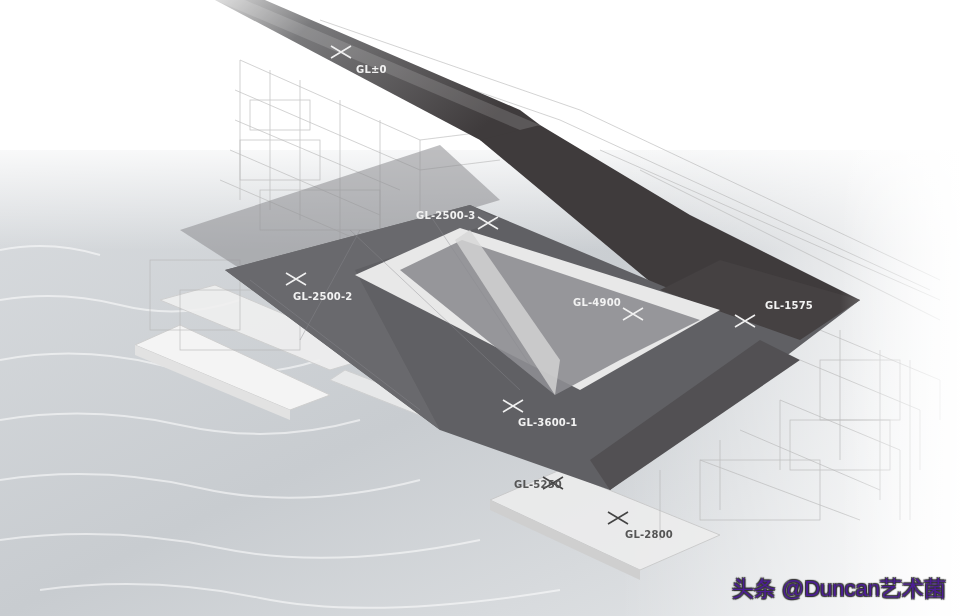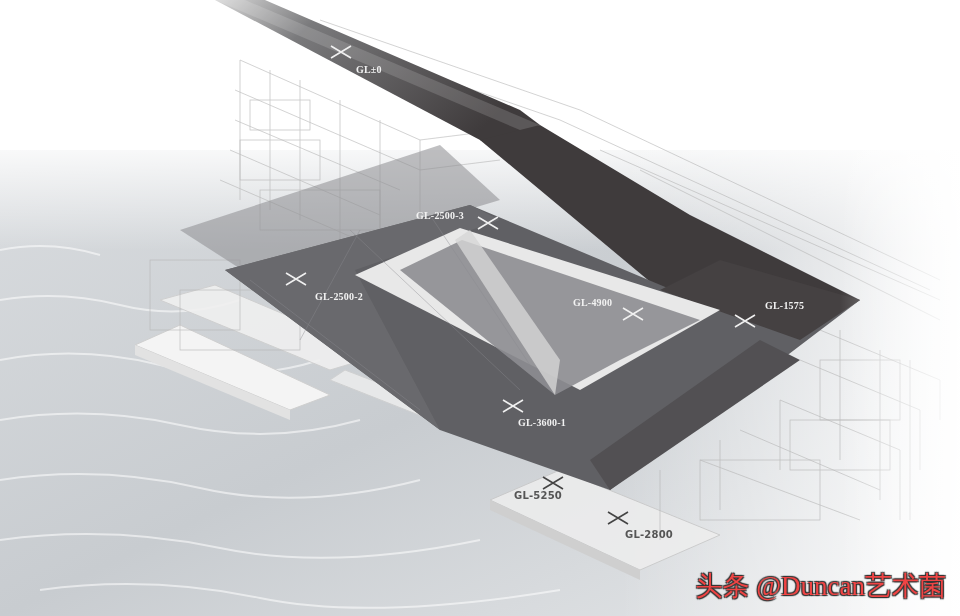--- a/index.html
+++ b/index.html
@@ -1,23 +1,23 @@
 <!DOCTYPE html>
 <html><head>
 <meta charset="utf-8">
 <style>
   html, body { margin: 0; padding: 0; }
   body { width: 960px; height: 616px; overflow: hidden; background: #ffffff; font-family: "Liberation Sans", sans-serif; }
   .canvas { position: relative; width: 960px; height: 616px; overflow: hidden; background: #ffffff; }
   svg.scene { position: absolute; left: 0; top: 0; }
   .label { position: absolute; font-family: "DejaVu Sans", sans-serif; font-weight: bold; font-size: 10px; letter-spacing: 0.2px; white-space: nowrap; }
-  .label.light { color: #f2f2f2; font-family: Liberation Serif, serif; }
+  .label.light { color: #f2f2f2; }
   .label.dark { color: #555555; }
   .mark { position: absolute; width: 24px; height: 14px; }
-  .watermark { position: absolute; right: 14px; bottom: 12px; font-family: Liberation Serif, serif; font-size: 27px; color: #ef4444; text-shadow: 1px 1px 1px #333, -1px -1px 1px #333, 1px -1px 1px #333, -1px 1px 1px #333; }
+  .watermark { position: absolute; right: 14px; bottom: 12px; font-family: Liberation Sans, sans-serif; font-size: 22px; color: #4c1d95; text-shadow: 1px 1px 1px #333, -1px -1px 1px #333, 1px -1px 1px #333, -1px 1px 1px #333; }
 </style>
 </head>
 <body>
 
 <div class="canvas">
   <svg class="scene" width="960" height="616" viewBox="0 0 960 616">
     <defs>
       <linearGradient id="waterGrad" x1="0" y1="0" x2="1" y2="1">
         <stop offset="0" stop-color="#d9dcdf"></stop>
         <stop offset="0.5" stop-color="#c8ccd0"></stop>
@@ -140,41 +140,41 @@
   <div class="label light" style="left:356px;top:64px">GL±0</div>
 
   <svg class="mark" style="left:476px;top:216px" viewBox="0 0 24 14">
       <path d="M2 1 L22 13 M22 1 L2 13" stroke="#f0f0f0" stroke-width="1.6"></path>
     </svg>
   <div class="label light" style="left:416px;top:210px">GL-2500-3</div>
 
   <svg class="mark" style="left:284px;top:272px" viewBox="0 0 24 14">
       <path d="M2 1 L22 13 M22 1 L2 13" stroke="#f0f0f0" stroke-width="1.6"></path>
     </svg>
-  <div class="label light" style="left:315px;top:291px">GL-2500-2</div>
+  <div class="label light" style="left:293px;top:291px">GL-2500-2</div>
 
   <svg class="mark" style="left:621px;top:307px" viewBox="0 0 24 14">
       <path d="M2 1 L22 13 M22 1 L2 13" stroke="#f0f0f0" stroke-width="1.6"></path>
     </svg>
   <div class="label light" style="left:573px;top:297px">GL-4900</div>
 
   <svg class="mark" style="left:733px;top:314px" viewBox="0 0 24 14">
       <path d="M2 1 L22 13 M22 1 L2 13" stroke="#f0f0f0" stroke-width="1.6"></path>
     </svg>
   <div class="label light" style="left:765px;top:300px">GL-1575</div>
 
   <svg class="mark" style="left:501px;top:399px" viewBox="0 0 24 14">
       <path d="M2 1 L22 13 M22 1 L2 13" stroke="#f0f0f0" stroke-width="1.6"></path>
     </svg>
   <div class="label light" style="left:518px;top:417px">GL-3600-1</div>
 
   <svg class="mark" style="left:541px;top:476px" viewBox="0 0 24 14">
       <path d="M2 1 L22 13 M22 1 L2 13" stroke="#444444" stroke-width="1.6"></path>
     </svg>
-  <div class="label dark" style="left:514px;top:490px">GL-5250</div>
+  <div class="label dark" style="left:514px;top:479px">GL-5250</div>
 
   <svg class="mark" style="left:606px;top:511px" viewBox="0 0 24 14">
       <path d="M2 1 L22 13 M22 1 L2 13" stroke="#444444" stroke-width="1.6"></path>
     </svg>
   <div class="label dark" style="left:625px;top:529px">GL-2800</div>
 
   <div class="watermark">头条 @Duncan艺术菌</div>
 </div>
 
 </body></html>

